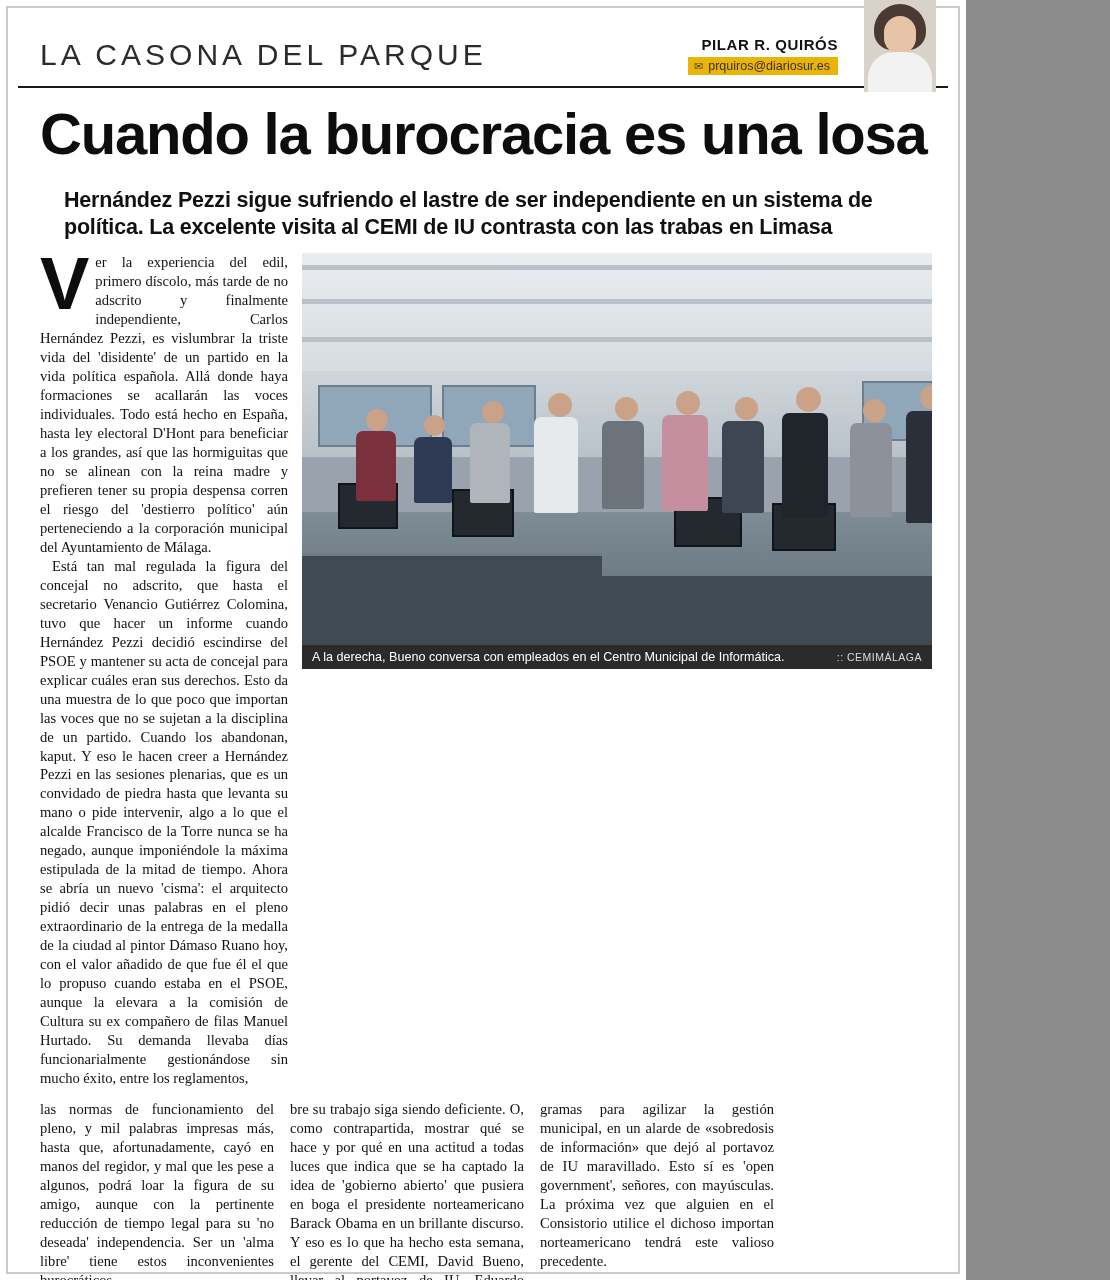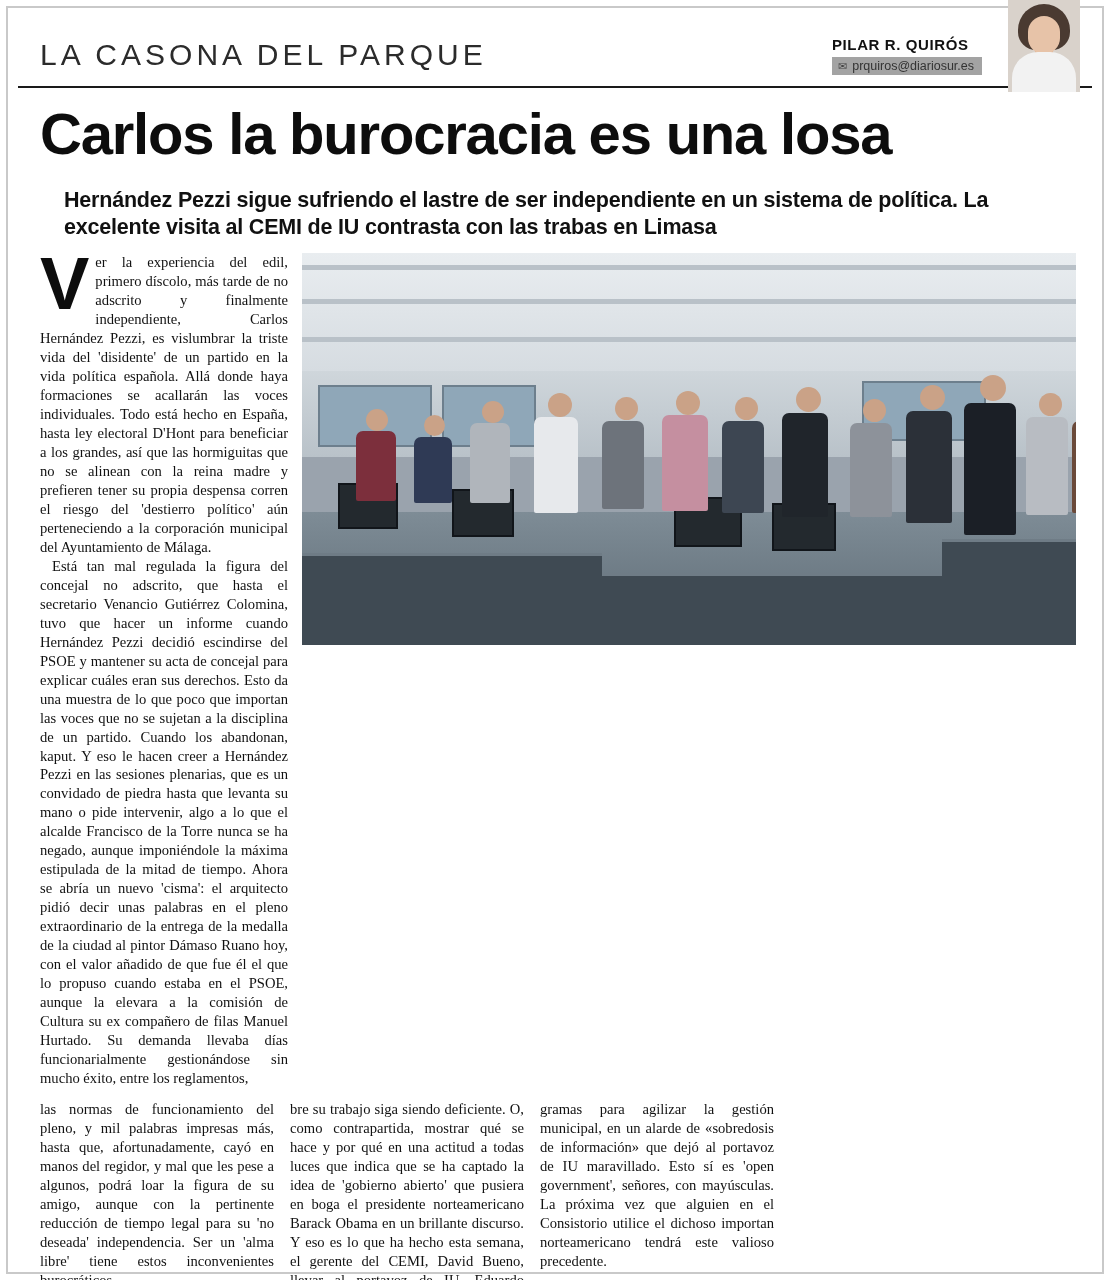--- a/index.html
+++ b/index.html
@@ -1,19 +1,19 @@
 <!DOCTYPE html>
 <html><head>
 <meta charset="utf-8">
 <style>
   html,body{margin:0;padding:0;background:#8c8c8c;}
   body{font-family:"Liberation Serif", serif;}
   .page{
     position:relative;
-    width:1110px;height:1280px;
+    width:966px;height:1280px;
     background:#ffffff;
     box-sizing:border-box;
     padding:14px 18px 10px 18px;
     overflow:hidden;
   }
   .page:before{
     content:"";position:absolute;left:6px;top:6px;right:6px;bottom:6px;
     border:2px solid #c9c9c9;pointer-events:none;
   }
   
@@ -26,30 +26,31 @@
   }
   .section-title{
     font-family:"Liberation Sans", sans-serif;
     font-weight:400;
     font-size:30px;
     letter-spacing:4px;
     color:#2b2b2b;
     margin-top:14px;
   }
   .byline{
+    text-align:right;
     margin-right:96px;
     margin-top:12px;
   }
   .byline .name{
     font-family:"Liberation Sans", sans-serif;
     font-weight:bold;font-size:15px;letter-spacing:.6px;color:#111;
   }
   .byline .mailrow{
     margin-top:4px;
-    background:#a3a3a3;
+    background:#eab308;
     padding:2px 8px 2px 6px;
     font-family:"Liberation Sans", sans-serif;
     font-size:12.5px;color:#333;
     display:inline-block;
   }
   .byline .mailrow .env{font-size:11px;margin-right:5px;color:#444;}
   .mug{
     position:absolute;right:12px;top:-14px;width:72px;height:92px;
     background:#d9d2cb;overflow:hidden;
   }
@@ -140,21 +141,21 @@
       </div>
     </div>
     <div class="mug">
       <div class="hair"></div>
         <div class="neck"></div>
         <div class="face"></div>
         <div class="body"></div>
     </div>
   </div>
 
-  <div class="headline">Carlos la burocracia es una losa</div>
+  <div class="headline">Cuando la burocracia es una losa</div>
   <div class="subhead">Hernández Pezzi sigue sufriendo el lastre de ser independiente en un sistema de política. La excelente visita al CEMI de IU contrasta con las trabas en Limasa</div>
 
   <div class="top-area">
     <div class="lead-col">
       <p class="first"><span class="dropcap">V</span><span>er la experiencia del edil, primero díscolo, más tarde de no adscrito y finalmente independiente, Carlos Hernández Pezzi, es vislumbrar la triste vida del 'disidente' de un partido en la vida política española. Allá donde haya formaciones se acallarán las voces individuales. Todo está hecho en España, hasta ley electoral D'Hont para beneficiar a los grandes, así que las hormiguitas que no se alinean con la reina madre y prefieren tener su propia despensa corren el riesgo del 'destierro político' aún perteneciendo a la corporación municipal del Ayuntamiento de Málaga.</span></p>
       <p>Está tan mal regulada la figura del concejal no adscrito, que hasta el secretario Venancio Gutiérrez Colomina, tuvo que hacer un informe cuando Hernández Pezzi decidió escindirse del PSOE y mantener su acta de concejal para explicar cuáles eran sus derechos. Esto da una muestra de lo que poco que importan las voces que no se sujetan a la disciplina de un partido. Cuando los abandonan, kaput. Y eso le hacen creer a Hernández Pezzi en las sesiones plenarias, que es un convidado de piedra hasta que levanta su mano o pide intervenir, algo a lo que el alcalde Francisco de la Torre nunca se ha negado, aunque imponiéndole la máxima estipulada de la mitad de tiempo. Ahora se abría un nuevo 'cisma': el arquitecto pidió decir unas palabras en el pleno extraordinario de la entrega de la medalla de la ciudad al pintor Dámaso Ruano hoy, con el valor añadido de que fue él el que lo propuso cuando estaba en el PSOE, aunque la elevara a la comisión de Cultura su ex compañero de filas Manuel Hurtado. Su demanda llevaba días funcionarialmente gestionándose sin mucho éxito, entre los reglamentos,</p>
     </div>
 
     <div class="photo-col">
       <div class="photo-wrap">
@@ -198,20 +199,24 @@
           <div class="head" style="left:561px;top:146px;width:23px;height:23px;"></div>
           <div class="person" style="left:604px;top:158px;width:46px;height:112px;background:#2b3038;"></div>
           <div class="head" style="left:618px;top:132px;width:25px;height:25px;"></div>
           <div class="person" style="left:662px;top:150px;width:52px;height:132px;background:#1b1f26;"></div>
           <div class="head" style="left:678px;top:122px;width:26px;height:26px;"></div>
           <div class="person" style="left:724px;top:164px;width:42px;height:98px;background:#b8bcc2;"></div>
           <div class="head" style="left:737px;top:140px;width:23px;height:23px;"></div>
           <div class="person" style="left:770px;top:168px;width:40px;height:92px;background:#6b4a3a;"></div>
 
         </div>
+        <div class="caption">
+          <span>A la derecha, Bueno conversa con empleados en el Centro Municipal de Informática.</span>
+          <span class="credit">:: CEMIMÁLAGA</span>
+        </div>
       </div>
     </div>
   </div>
 
   <div class="cols">
 
     <div class="col c1">
       <p class="first">las normas de funcionamiento del pleno, y mil palabras impresas más, hasta que, afortunadamente, cayó en manos del regidor, y mal que les pese a algunos,  podrá loar la figura de su amigo, aunque con la  pertinente reducción de tiempo legal para su 'no deseada' independencia. Ser un 'alma libre' tiene estos inconvenientes burocráticos.</p>
 
     </div>

